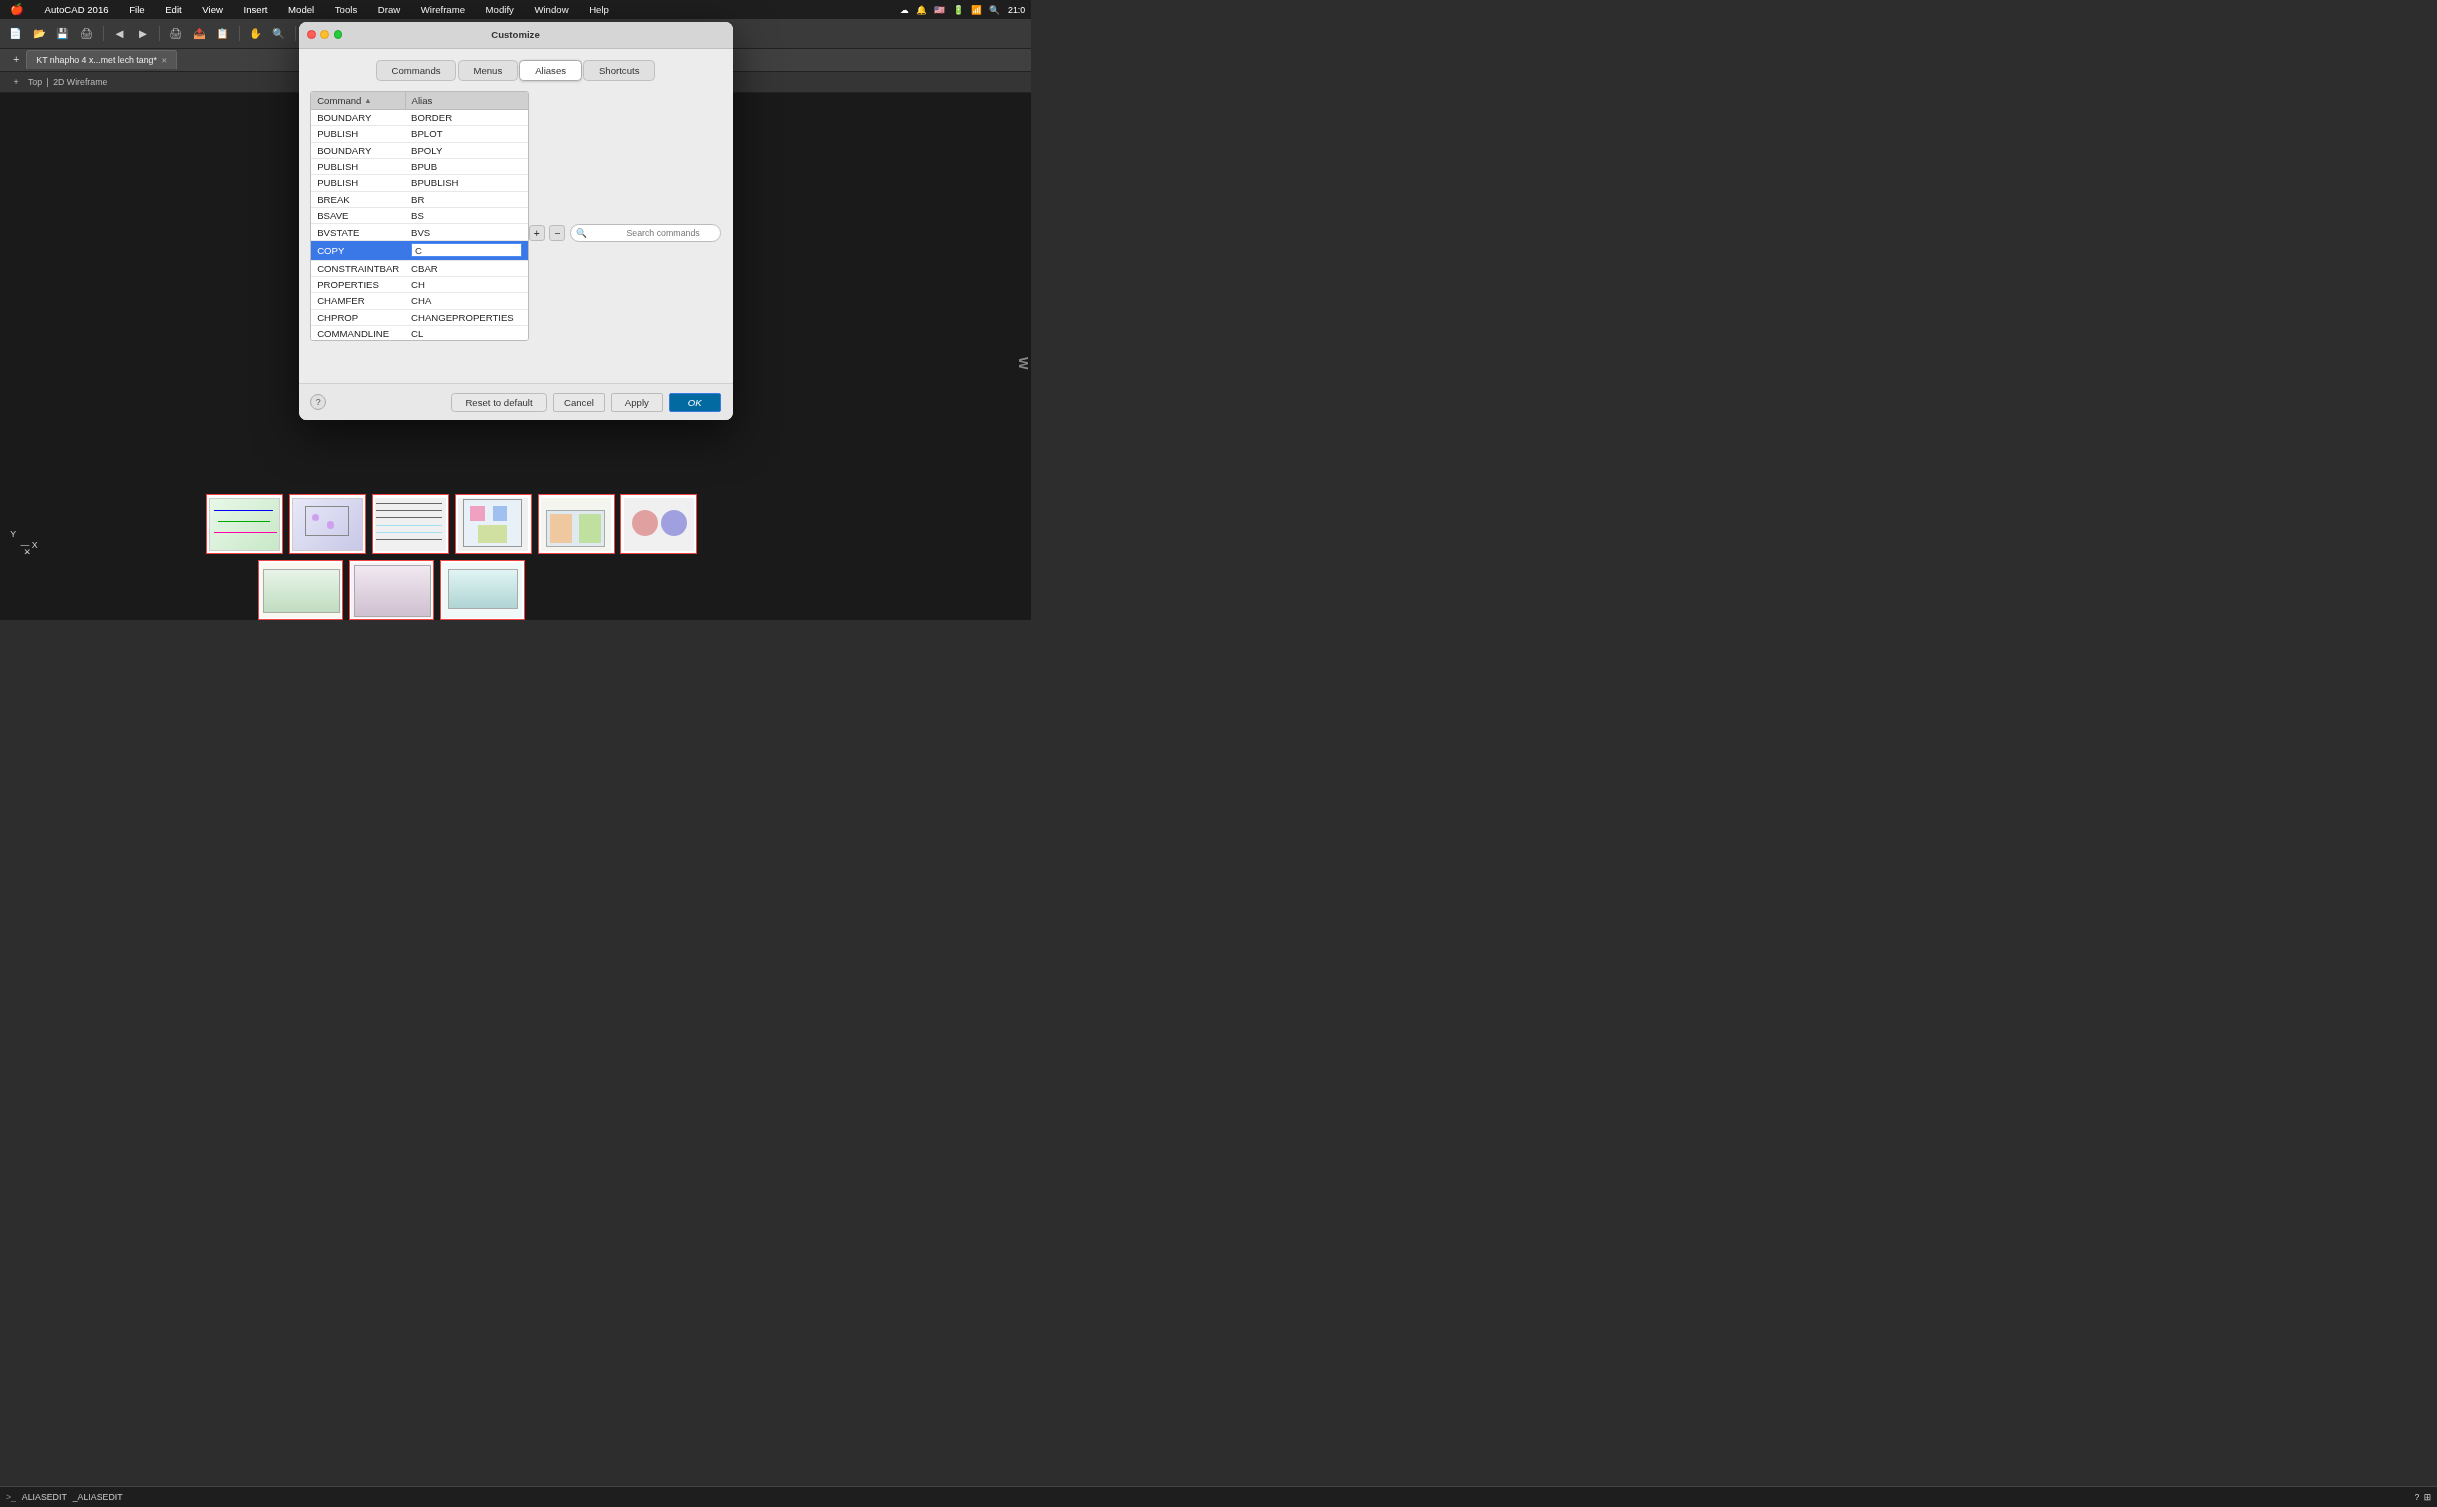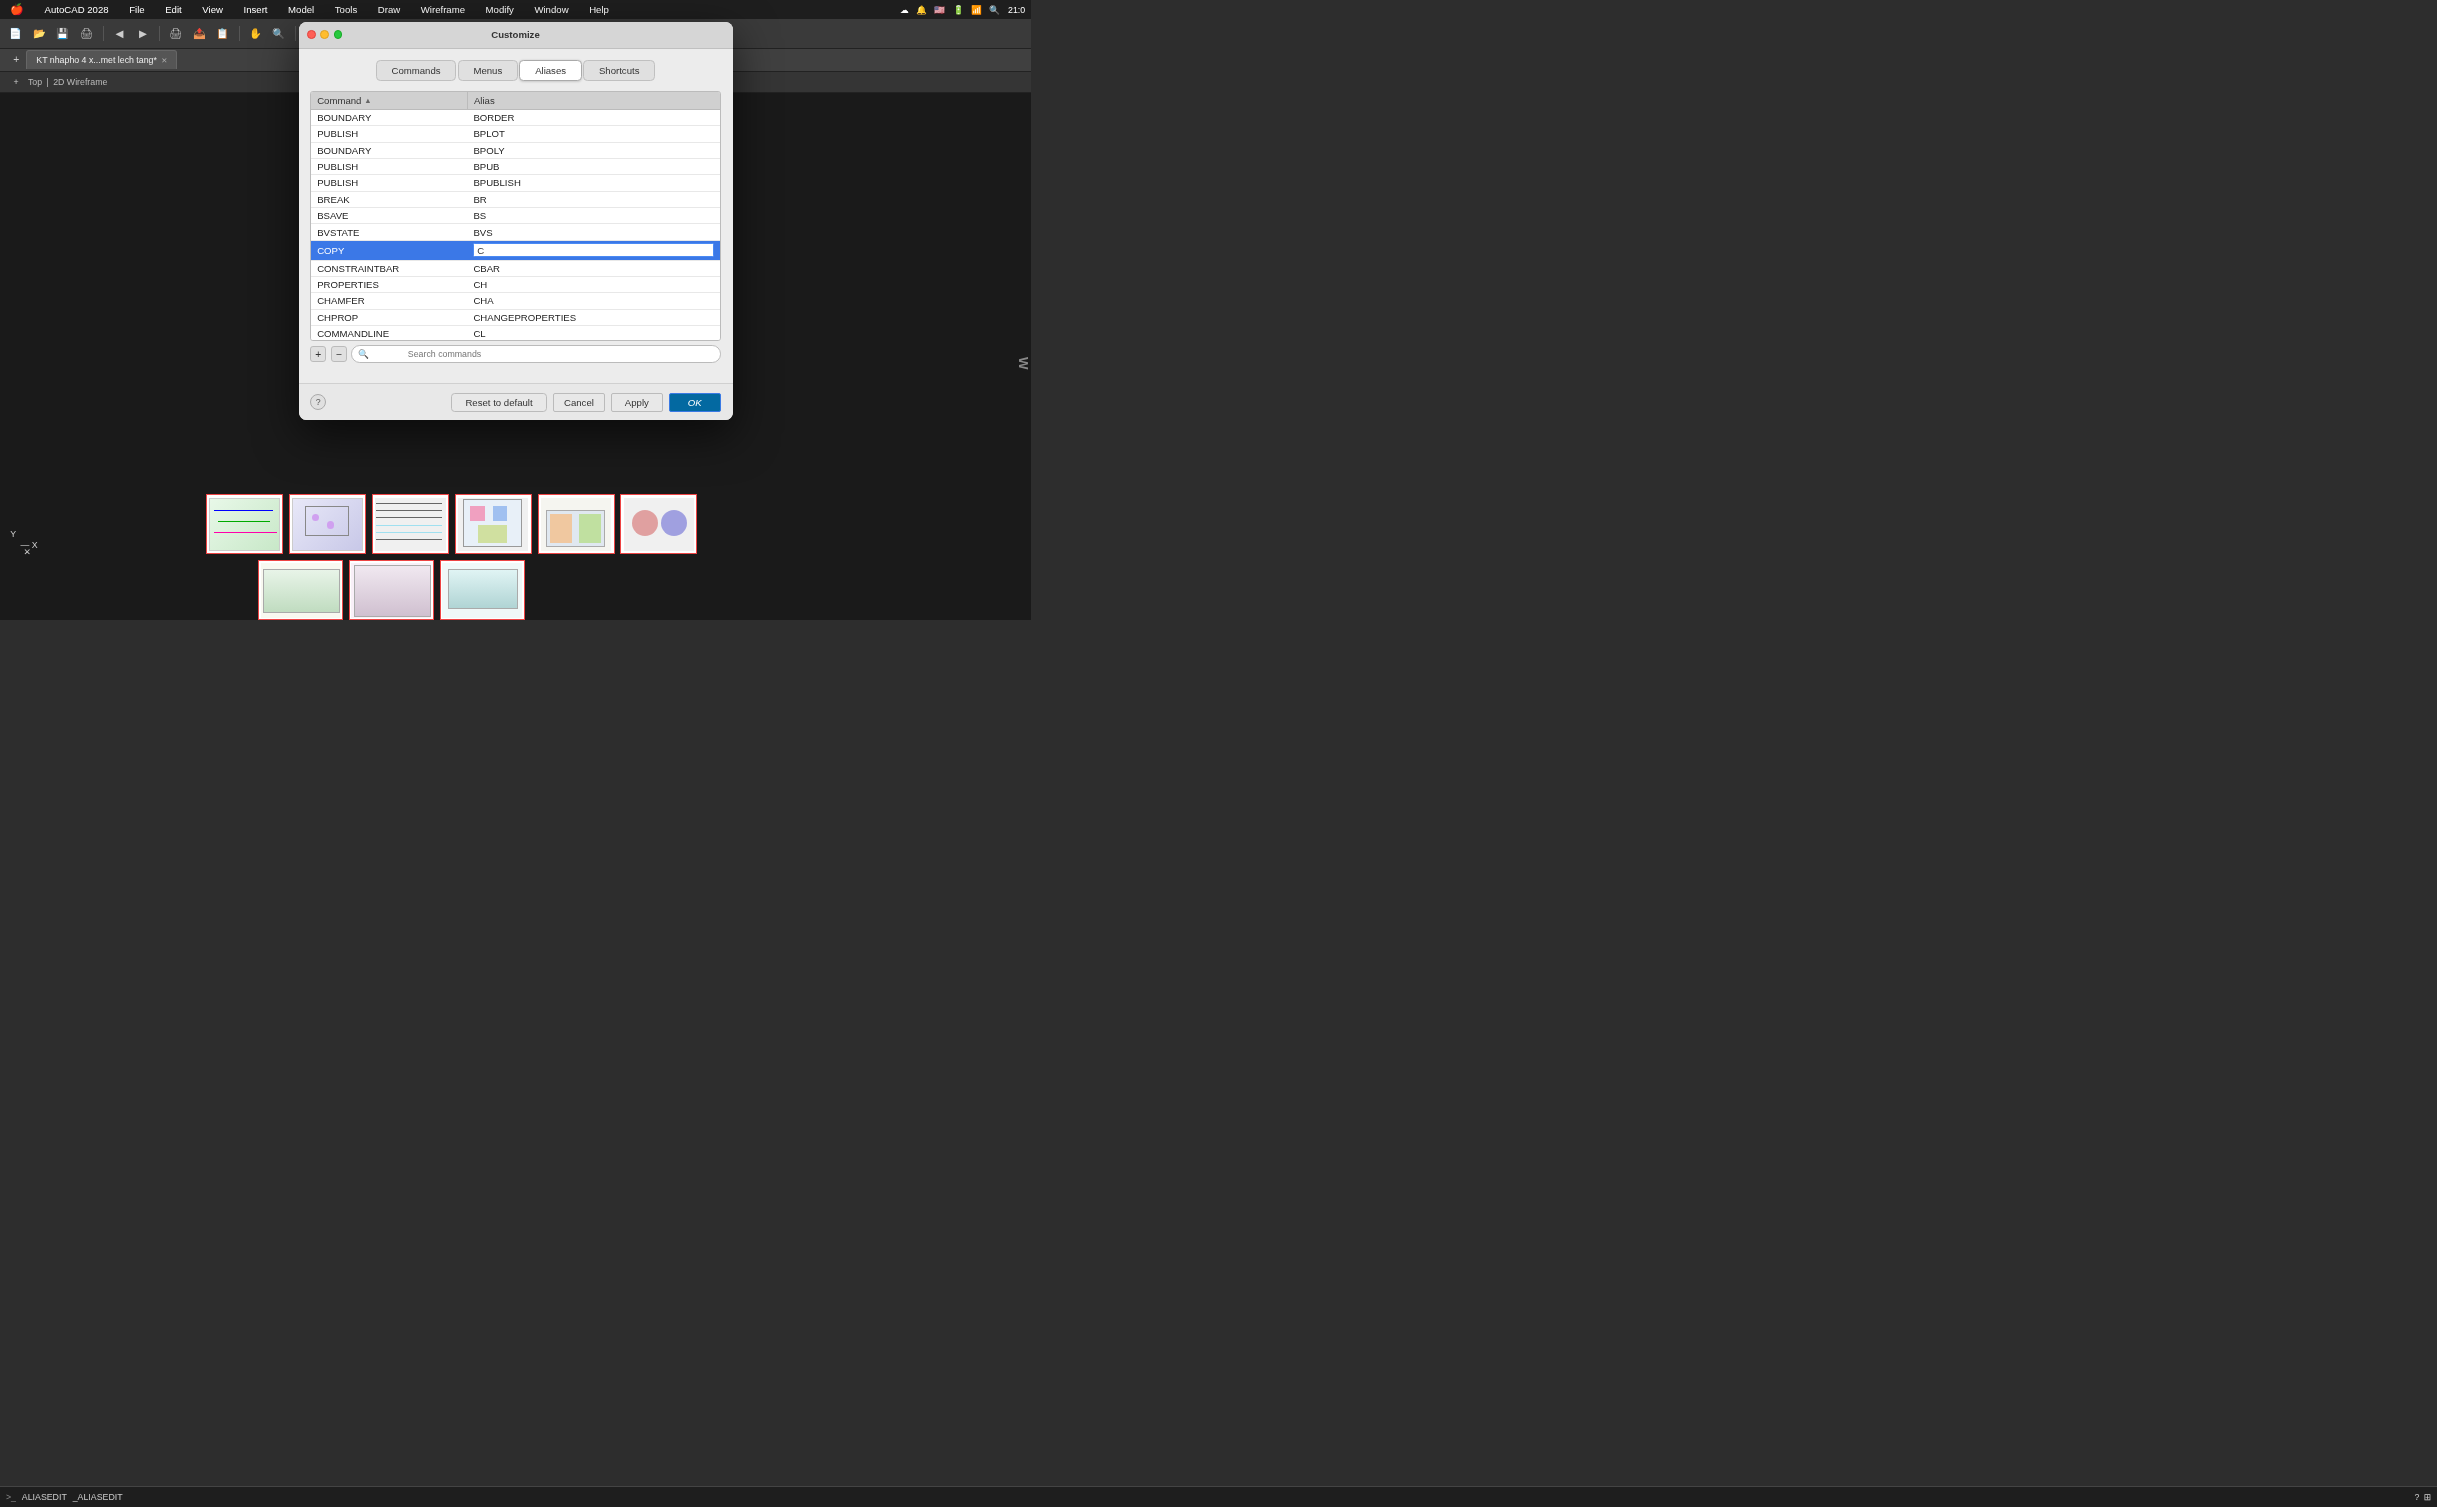--- a/index.html
+++ b/index.html
@@ -211,21 +211,21 @@
     .dialog-content {
       display: flex;
       gap: 8.8px;
       min-height: 280px;
     }
 
     
     .table-area {
       flex: 1;
       display: flex;
-      flex-direction: column;
+      flex-direction: row;
     }
 
     .cmd-table {
       width: 100%;
       border-collapse: collapse;
       font-size: 9.6px;
       flex: 1;
     }
     .cmd-table thead tr {
       background: #d0d0d0;
@@ -399,21 +399,21 @@
     
     .table-scroll::-webkit-scrollbar { width: 5.9px; }
     .table-scroll::-webkit-scrollbar-track { background: #f0f0f0; }
     .table-scroll::-webkit-scrollbar-thumb { background: #bbb; border-radius: 2.9px; }
   </style>
 </head>
 <body>
 
 <div class="menubar">
   <span class="menubar-item menubar-apple">🍎</span>
-  <span class="menubar-item">AutoCAD 2028</span>
+  <span class="menubar-item">AutoCAD 2016</span>
   <span class="menubar-item">File</span>
   <span class="menubar-item">Edit</span>
   <span class="menubar-item">View</span>
   <span class="menubar-item">Insert</span>
   <span class="menubar-item">Model</span>
   <span class="menubar-item">Tools</span>
   <span class="menubar-item">Draw</span>
   <span class="menubar-item">Wireframe</span>
   <span class="menubar-item">Modify</span>
   <span class="menubar-item">Window</span>

